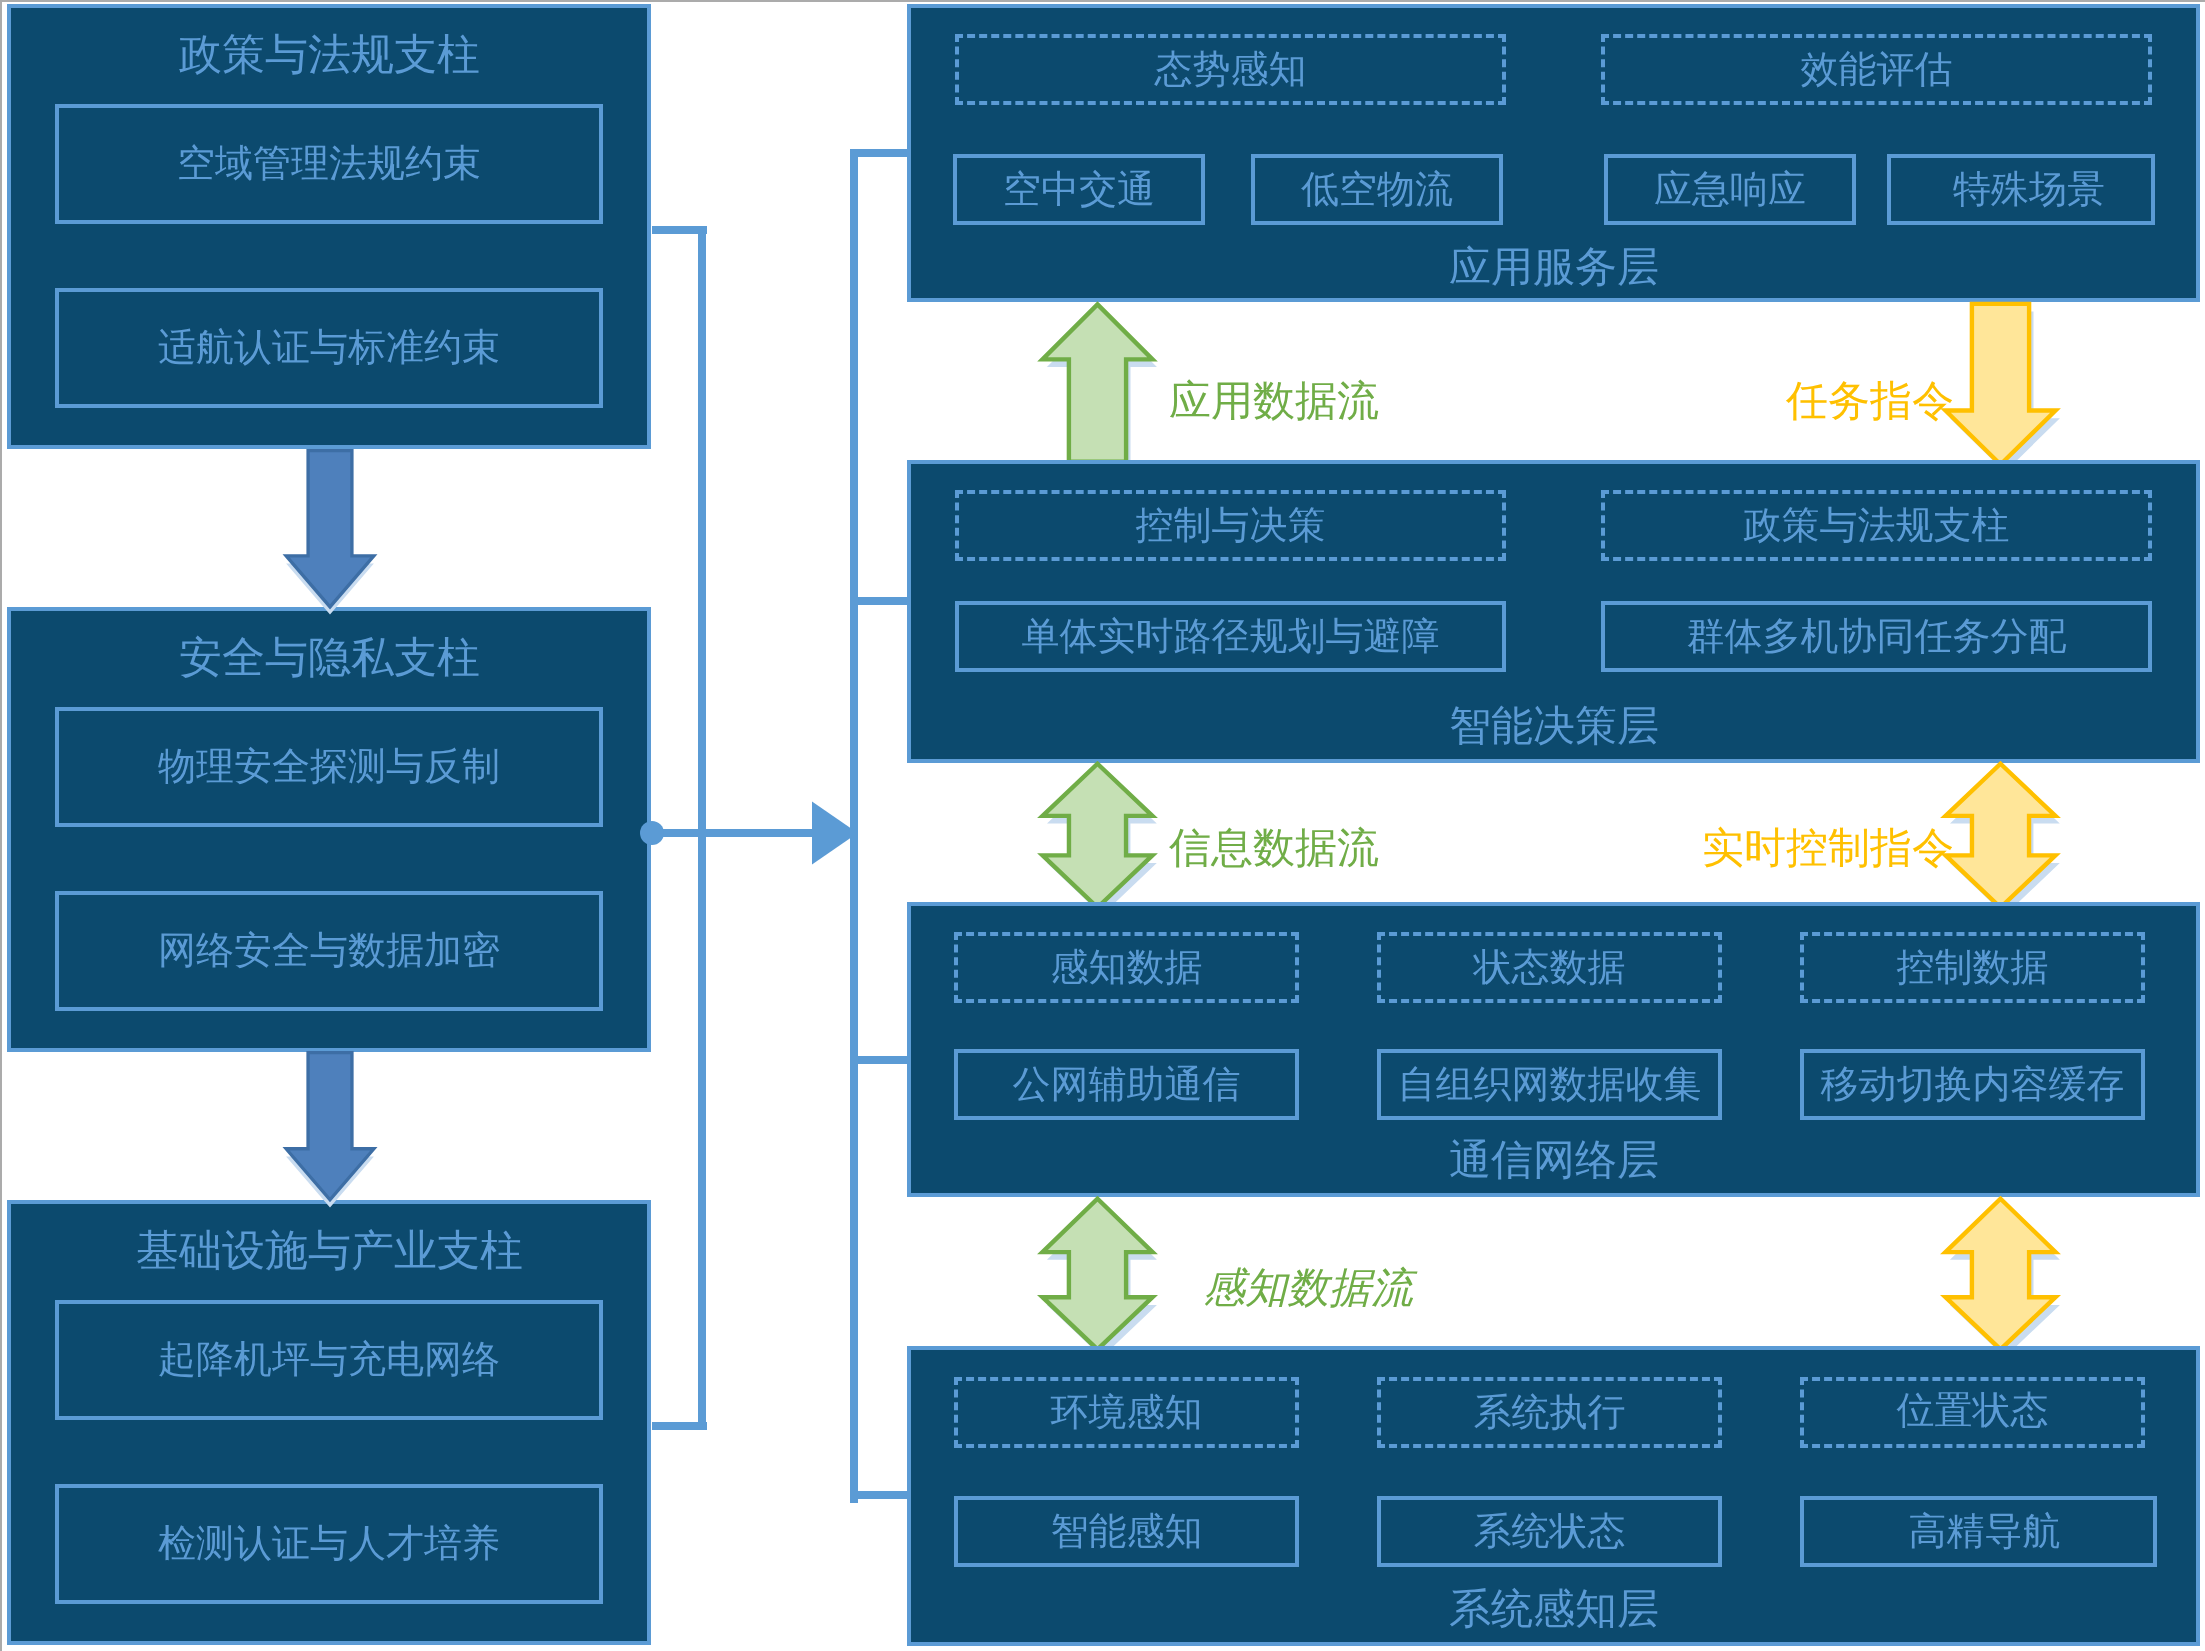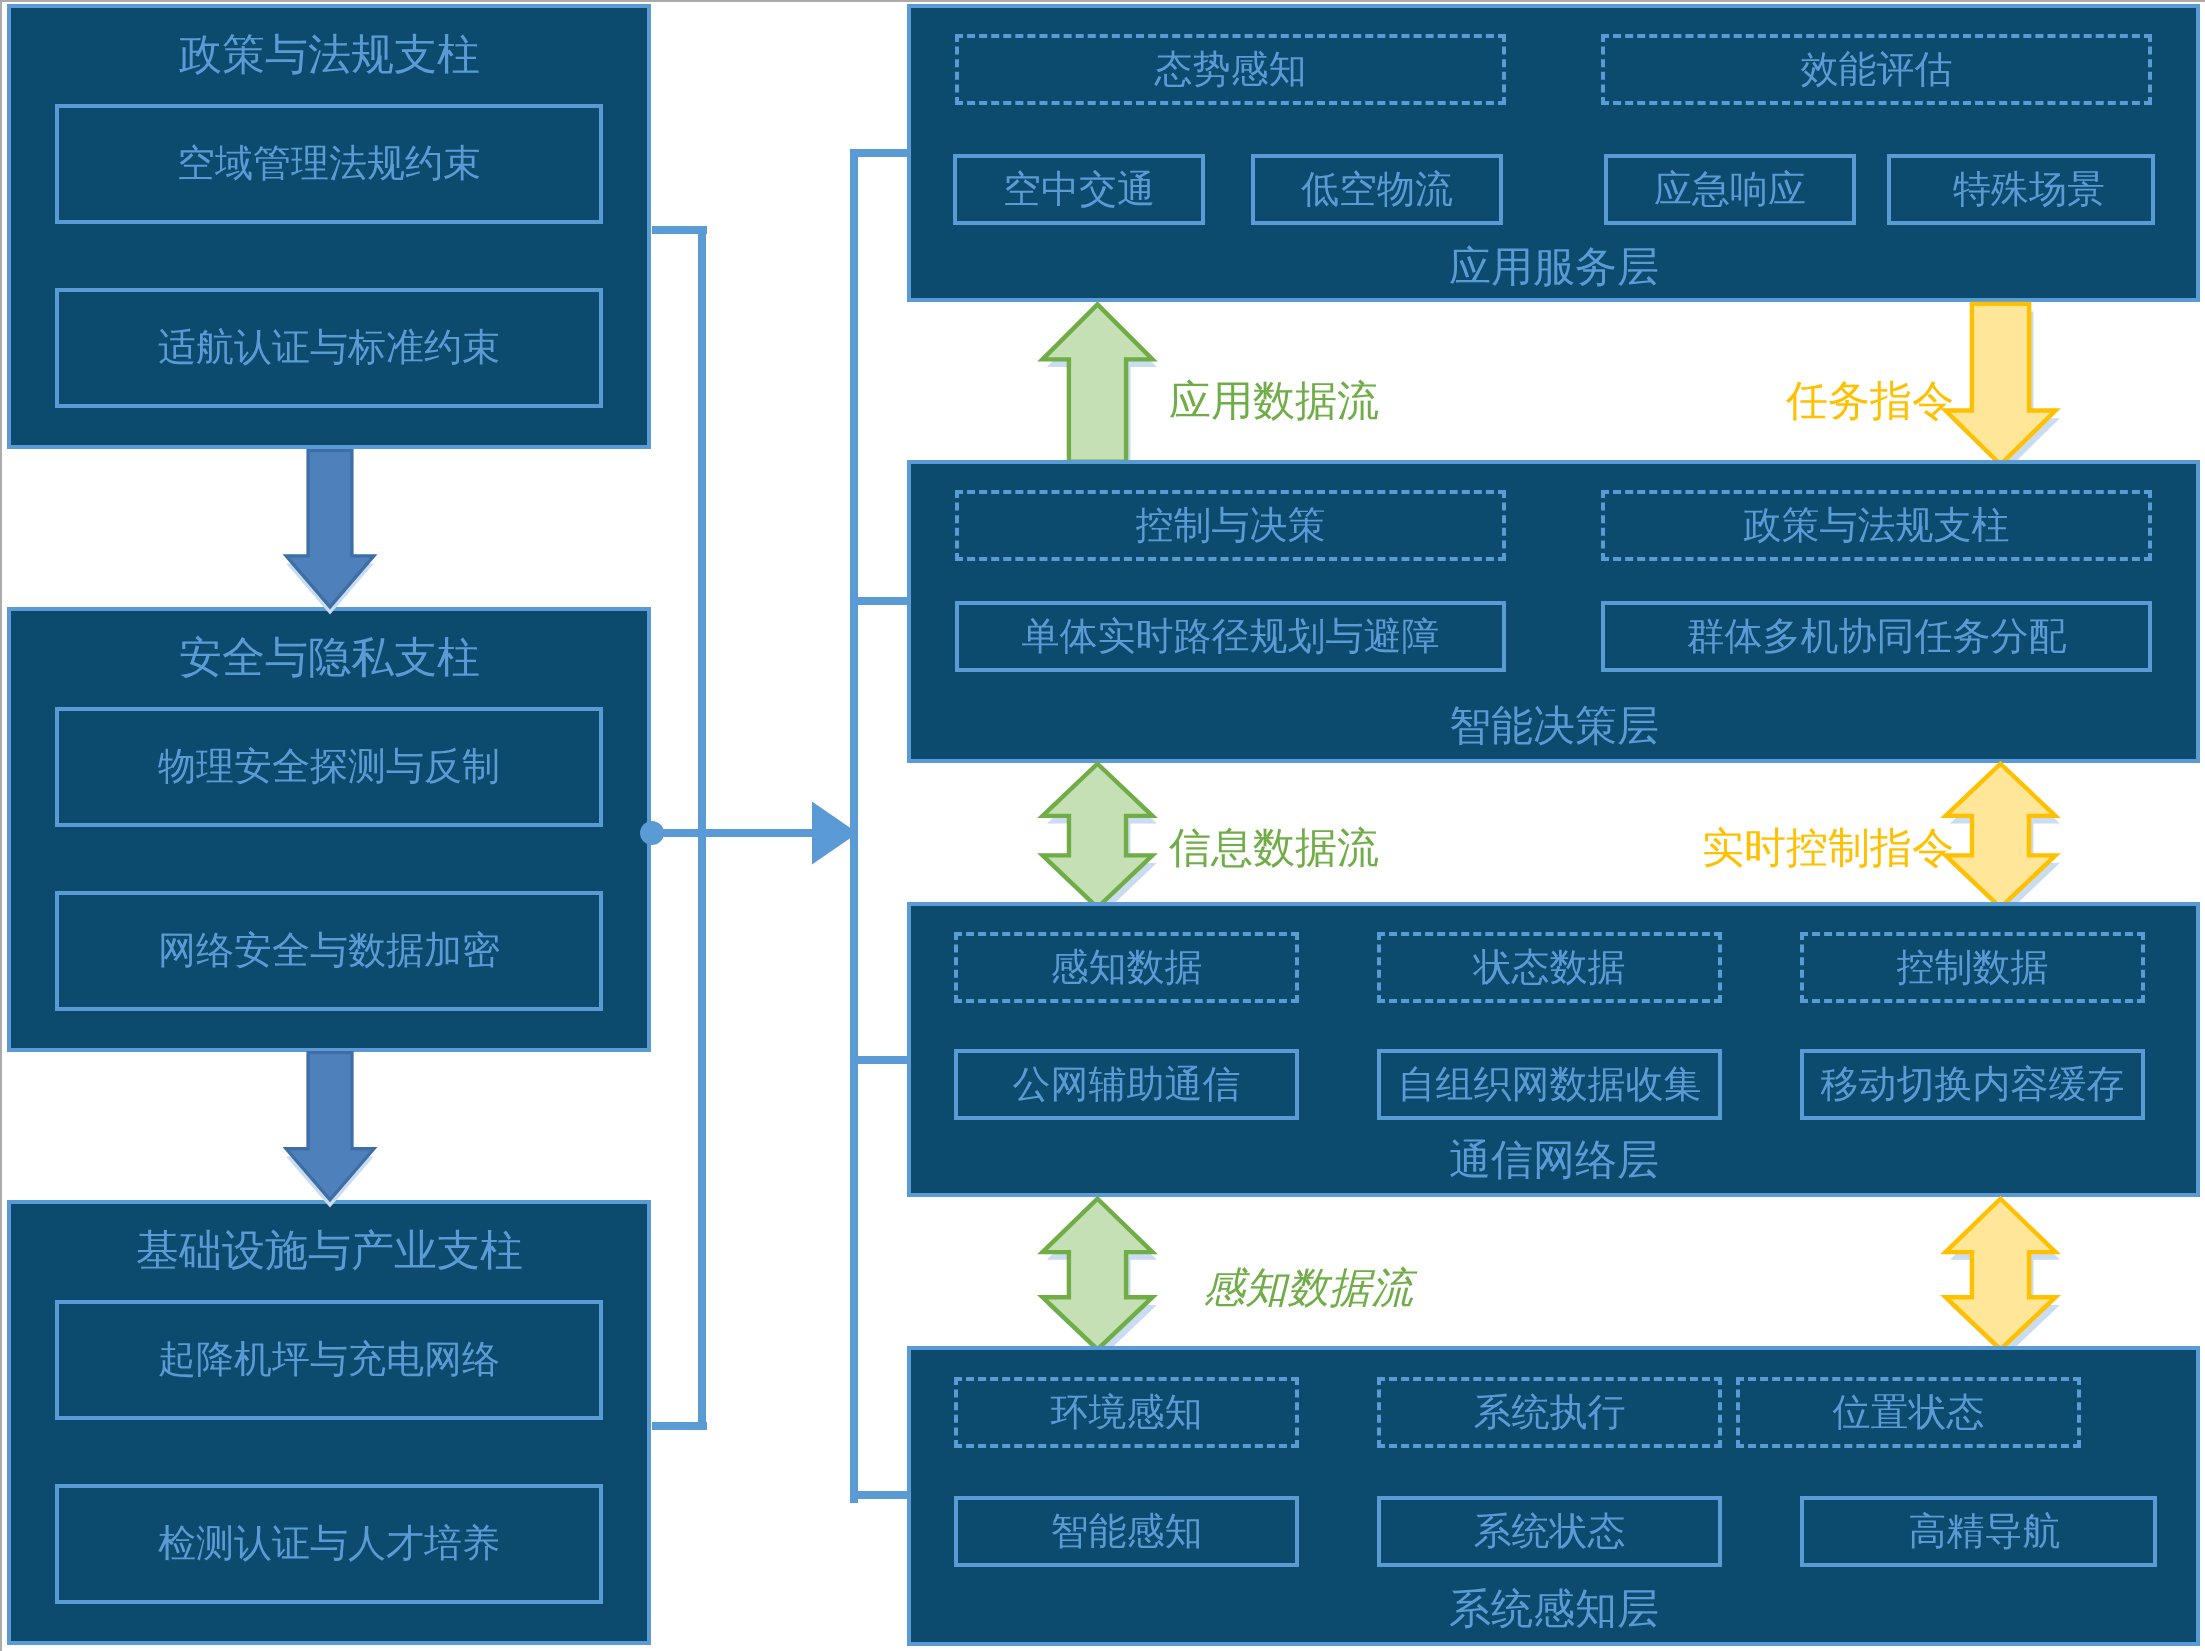--- a/index.html
+++ b/index.html
@@ -131,20 +131,20 @@
   </svg>
   <div class="flowlabel green" style="left:1203px;top:1249px;width:384px;font-style:italic;">感知数据流</div>
   <svg style="left:1940px;top:1196px;" width="121" height="165" viewBox="0 0 220 300">
     <polygon points="118,19 218,116 170,116 170,198 218,198 118,293 18,198 66,198 66,116 18,116" fill="#C9DCF0"></polygon>
     <polygon points="110,5 210,102 162,102 162,184 210,184 110,279 10,184 58,184 58,102 10,102" fill="#FFE699" stroke="#FFC000" stroke-width="8"></polygon>
   </svg>
 
   <div class="box" style="left:907px;top:1346px;width:1285px;height:292px;"></div>
   <div class="box dashed" style="left:954px;top:1377px;width:337px;height:63px;">环境感知</div>
   <div class="box dashed" style="left:1377px;top:1377px;width:337px;height:63px;">系统执行</div>
-  <div class="box dashed" style="left:1736px;top:1377px;width:337px;height:63px;">位置状态</div>
+  <div class="box dashed" style="left:1800px;top:1377px;width:337px;height:63px;font-family:Liberation Mono, monospace;">位置状态</div>
   <div class="box" style="left:954px;top:1496px;width:337px;height:63px;">智能感知</div>
   <div class="box" style="left:1377px;top:1496px;width:337px;height:63px;">系统状态</div>
   <div class="box" style="left:1800px;top:1496px;width:337px;height:63px;padding-left:12px;">高精导航</div>
   <div class="label" style="left:907px;top:1584px;width:1294px;height:49px;font-size:42px;">系统感知层</div>
 
 </div>
 
 
 </body></html>

